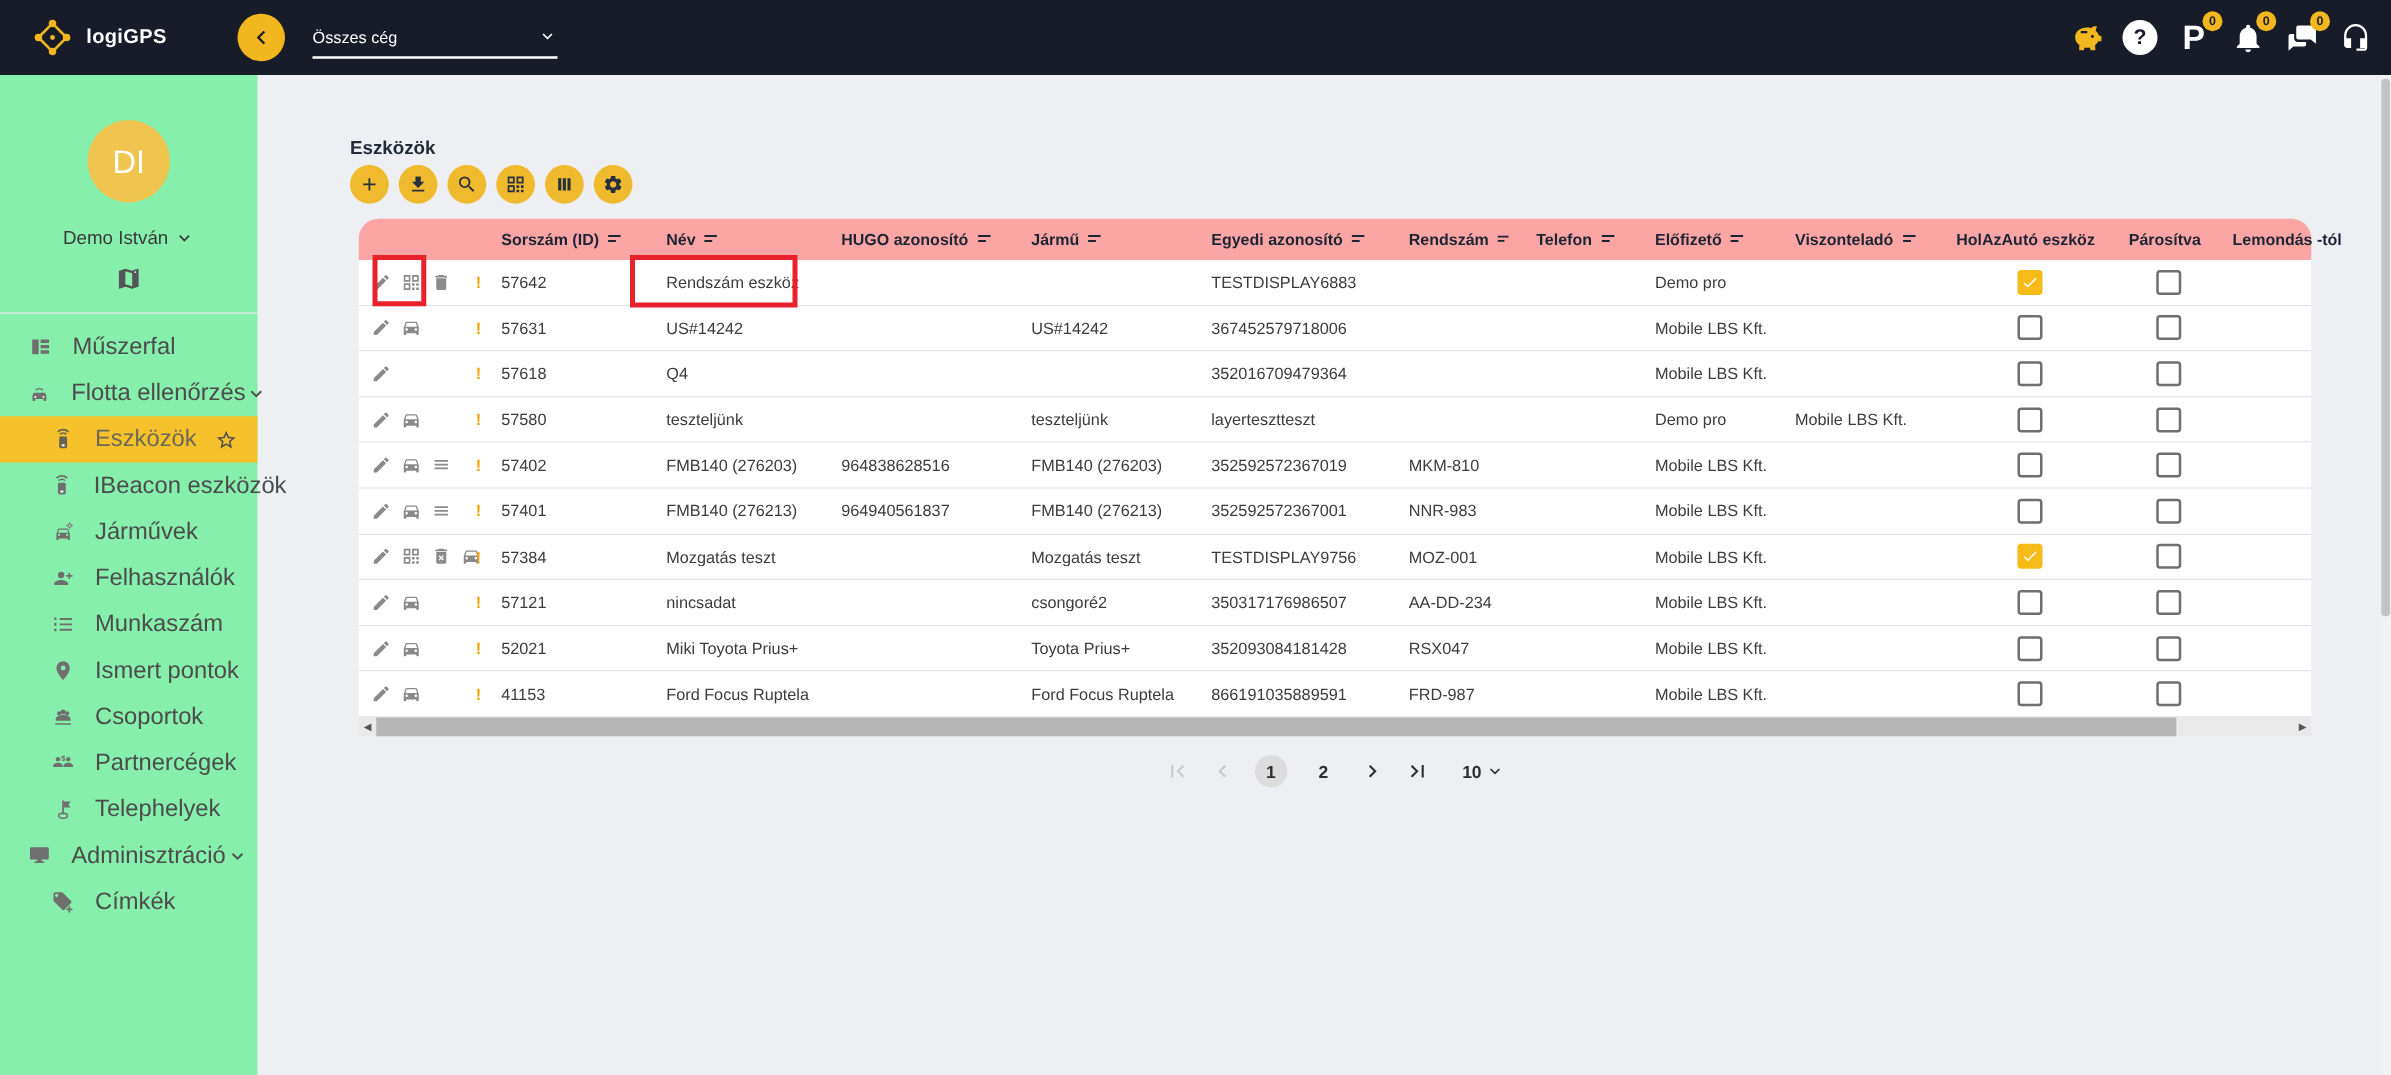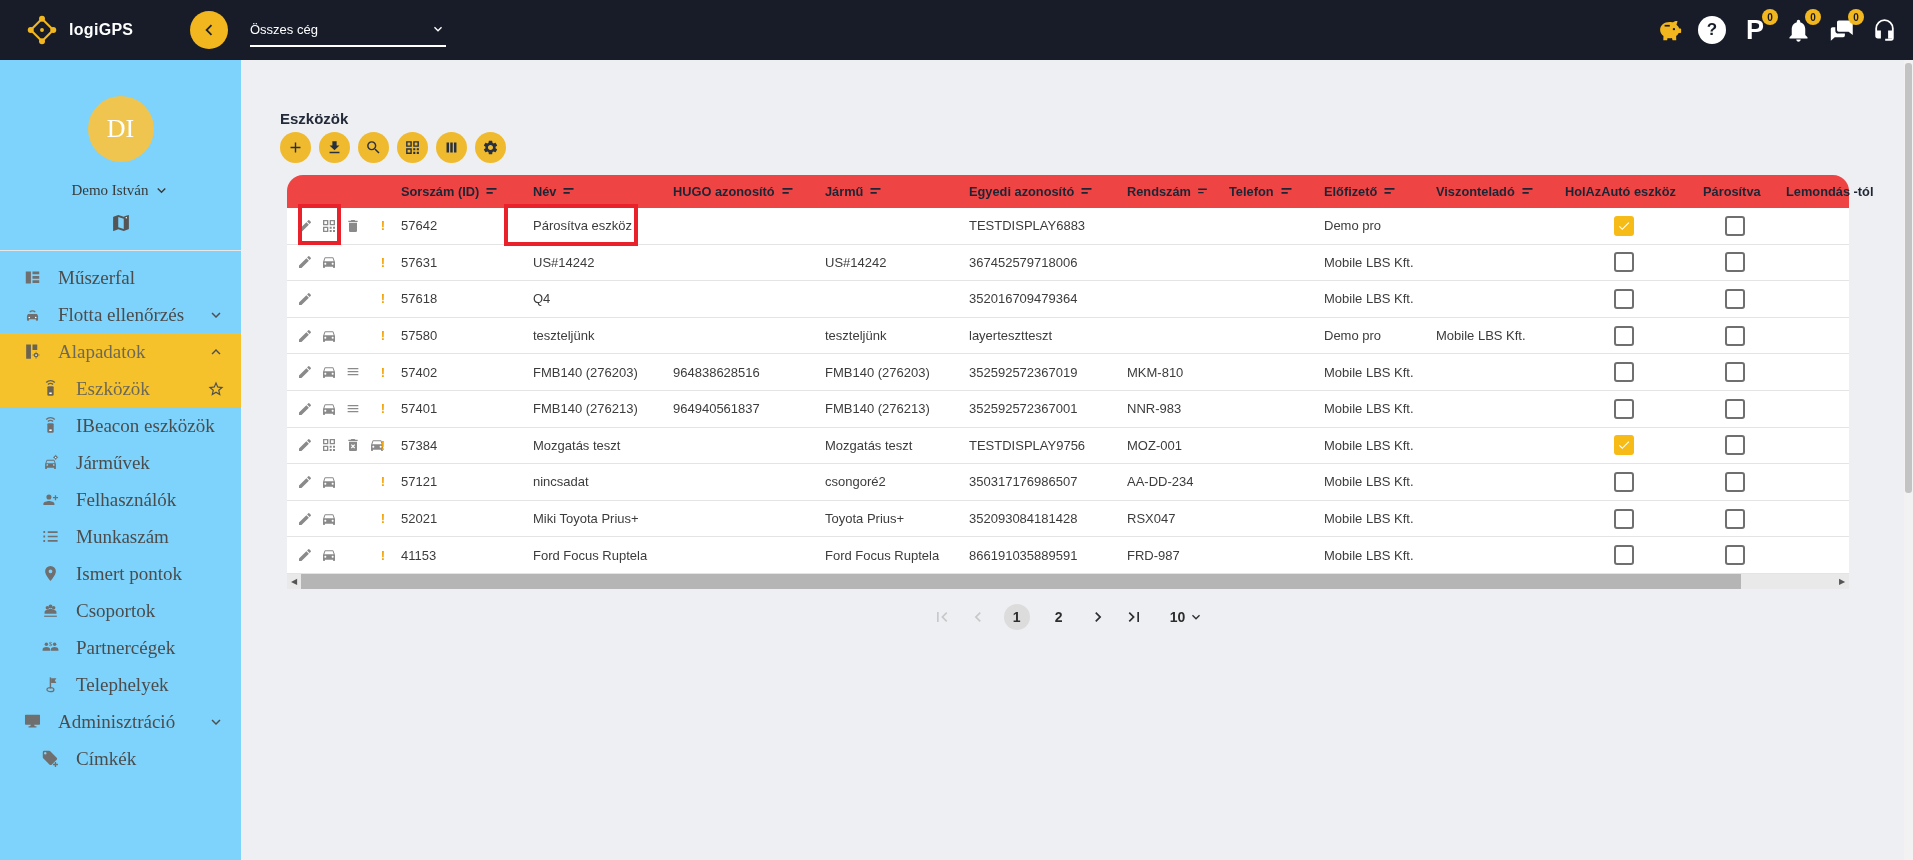--- a/index.html
+++ b/index.html
@@ -16,21 +16,21 @@
     padding-bottom:8px;display:flex;align-items:center;justify-content:space-between;color:#fff;font-size:13px;cursor:pointer;}
   .topbar-icons{position:absolute;right:14px;top:0;height:60px;display:flex;align-items:center;gap:13px;}
   .tb-icon{position:relative;color:#fff;display:flex;align-items:center;justify-content:center;min-width:30px;height:44px;cursor:pointer;}
   .q-circle{width:28px;height:28px;border-radius:50%;background:#fff;color:#171c28;font-weight:bold;font-size:17px;
     display:flex;align-items:center;justify-content:center;}
   .p-letter{color:#fff;font-weight:bold;font-size:27px;line-height:1;}
   .badge{position:absolute;top:1px;right:-8px;width:16px;height:16px;border-radius:50%;background:#F2B71E;
     color:#171c28;font-size:10px;font-weight:bold;display:flex;align-items:center;justify-content:center;}
 
   
-  .sidebar{position:absolute;top:60px;left:0;width:241px;height:800px;background:#7dd3fc;font-family:Liberation Serif, serif;}
+  .sidebar{position:absolute;top:60px;left:0;width:206px;height:800px;background:#86efac;}
   .user-block{text-align:center;padding-top:36px;}
   .avatar{width:66px;height:66px;border-radius:50%;background:#EFC54F;color:#fff;font-size:26px;
     display:flex;align-items:center;justify-content:center;margin:0 auto;cursor:pointer;}
   .user-name{margin-top:20px;font-size:15px;color:#3a3a3a;display:flex;align-items:center;justify-content:center;gap:4px;cursor:pointer;}
   .map-btn{margin-top:13px;color:#555;display:flex;justify-content:center;cursor:pointer;}
   .user-divider{margin-top:16px;border-bottom:1px solid #e7e7e7;}
   .nav{padding-top:8px;}
   .nav-item{height:37px;display:flex;align-items:center;padding-left:22px;cursor:pointer;color:#6f6f6f;}
   .nav-item .nav-ic{display:flex;width:20px;justify-content:center;}
   .nav-item .label{margin-left:16px;font-size:19px;color:#4c4c4c;white-space:nowrap;}
@@ -40,21 +40,21 @@
   .nav-item.active .label{color:#6e6857;}
 
   
   .main{position:absolute;left:206px;top:60px;width:1707px;height:800px;}
   .page-title{position:absolute;left:74px;top:40px;font-size:15px;font-weight:bold;color:#232b3a;}
   .toolbar{position:absolute;left:74px;top:72px;display:flex;gap:8px;}
   .tool-btn{width:31px;height:31px;border-radius:50%;background:#F0BA2E;border:none;display:flex;
     align-items:center;justify-content:center;color:#273040;cursor:pointer;padding:0;}
 
   .table{position:absolute;left:81px;top:115px;width:1562px;}
-  .thead{display:grid;height:33px;background:#ef4444;border-radius:16px 16px 0 0;align-items:center;}
+  .thead{display:grid;height:33px;background:#fca5a5;border-radius:16px 16px 0 0;align-items:center;}
   .th{display:flex;align-items:center;gap:5px;padding:0 10px;font-size:12.8px;font-weight:bold;color:#1d2535;white-space:nowrap;}
   .tr{display:grid;height:36.6px;background:#fff;border-bottom:1px solid #e4e4e4;align-items:center;}
   .td{padding:0 10px;font-size:13px;color:#3c3c3c;white-space:nowrap;overflow:hidden;}
   .td.actions{display:flex;align-items:center;gap:8px;position:relative;height:100%;overflow:visible;}
   .action-icon{display:flex;cursor:pointer;color:#8a8a8a;}
   .warning{position:absolute;right:6px;color:#F2A40A;font-weight:bold;font-size:13px;}
   .checkbox-cell{display:flex;justify-content:center;overflow:visible;}
   .checkbox{width:20px;height:20px;border:2.5px solid #6f6f6f;border-radius:3px;cursor:pointer;
     display:flex;align-items:center;justify-content:center;}
   .checkbox.checked{background:#F7BB17;border-color:#F7BB17;color:#fff;}
@@ -187,36 +187,20 @@
             <path d="M8.4 9a5.2 5.2 0 0 1 7.2 0" fill="none" stroke="currentColor" stroke-width="1.6"></path>
           </svg>
         </span>
         <span class="label">Flotta ellenőrzés</span>
         <span class="adorn">
           <svg width="18" height="18" viewBox="0 0 24 24" fill="currentColor">
             <path d="M7.41 8.59 12 13.17l4.59-4.58L18 10l-6 6-6-6z"></path>
           </svg>
         </span>
       </div>
-      <div class="nav-item active">
-        <span class="nav-ic">
-          <svg width="19" height="19" viewBox="0 0 24 24" fill="currentColor">
-            <path d="M4 3h6v18H4zM12 3h6v7h-6z"></path>
-            <circle cx="16.5" cy="16.5" r="3"></circle>
-            <circle cx="16.5" cy="16.5" r="1.1" fill="#fff"></circle>
-            <path d="M16.5 12.2v1.2M16.5 19.6v1.2M12.2 16.5h1.2M19.6 16.5h1.2" stroke="currentColor" stroke-width="1.4"></path>
-          </svg>
-        </span>
-        <span class="label">Alapadatok</span>
-        <span class="adorn">
-          <svg width="18" height="18" viewBox="0 0 24 24" fill="currentColor">
-            <path d="M7.41 15.41 12 10.83l4.59 4.58L18 14l-6-6-6 6z"></path>
-          </svg>
-        </span>
-      </div>
       <div class="nav-item sub active">
         <span class="nav-ic">
           <svg width="19" height="19" viewBox="0 0 24 24" fill="currentColor">
             <rect x="8" y="9" width="8" height="12" rx="1.5"></rect>
             <rect x="10.5" y="17" width="3" height="2" fill="#fff"></rect>
             <path d="M8.8 6.9a4.5 4.5 0 0 1 6.4 0" fill="none" stroke="currentColor" stroke-width="1.7"></path>
             <path d="M6.6 4.4a7.6 7.6 0 0 1 10.8 0" fill="none" stroke="currentColor" stroke-width="1.7"></path>
           </svg>
         </span>
         <span class="label">Eszközök</span>
@@ -449,21 +433,21 @@
               </svg>
             </span>
             <span class="action-icon">
               <svg width="16" height="16" viewBox="0 0 24 24" fill="currentColor">
                 <path d="M6 19c0 1.1.9 2 2 2h8c1.1 0 2-.9 2-2V7H6v12zM19 4h-3.5l-1-1h-5l-1 1H5v2h14V4z"></path>
               </svg>
             </span>
             <span class="warning">!</span>
           </div>
           <div class="td">57642</div>
-          <div class="td">Párosítva eszköz</div>
+          <div class="td">Rendszám eszköz</div>
           <div class="td"></div>
           <div class="td"></div>
           <div class="td">TESTDISPLAY6883</div>
           <div class="td"></div>
           <div class="td"></div>
           <div class="td">Demo pro</div>
           <div class="td"></div>
           <div class="td checkbox-cell">
             <span class="checkbox checked">
               <svg width="14" height="14" viewBox="0 0 24 24" fill="currentColor">

